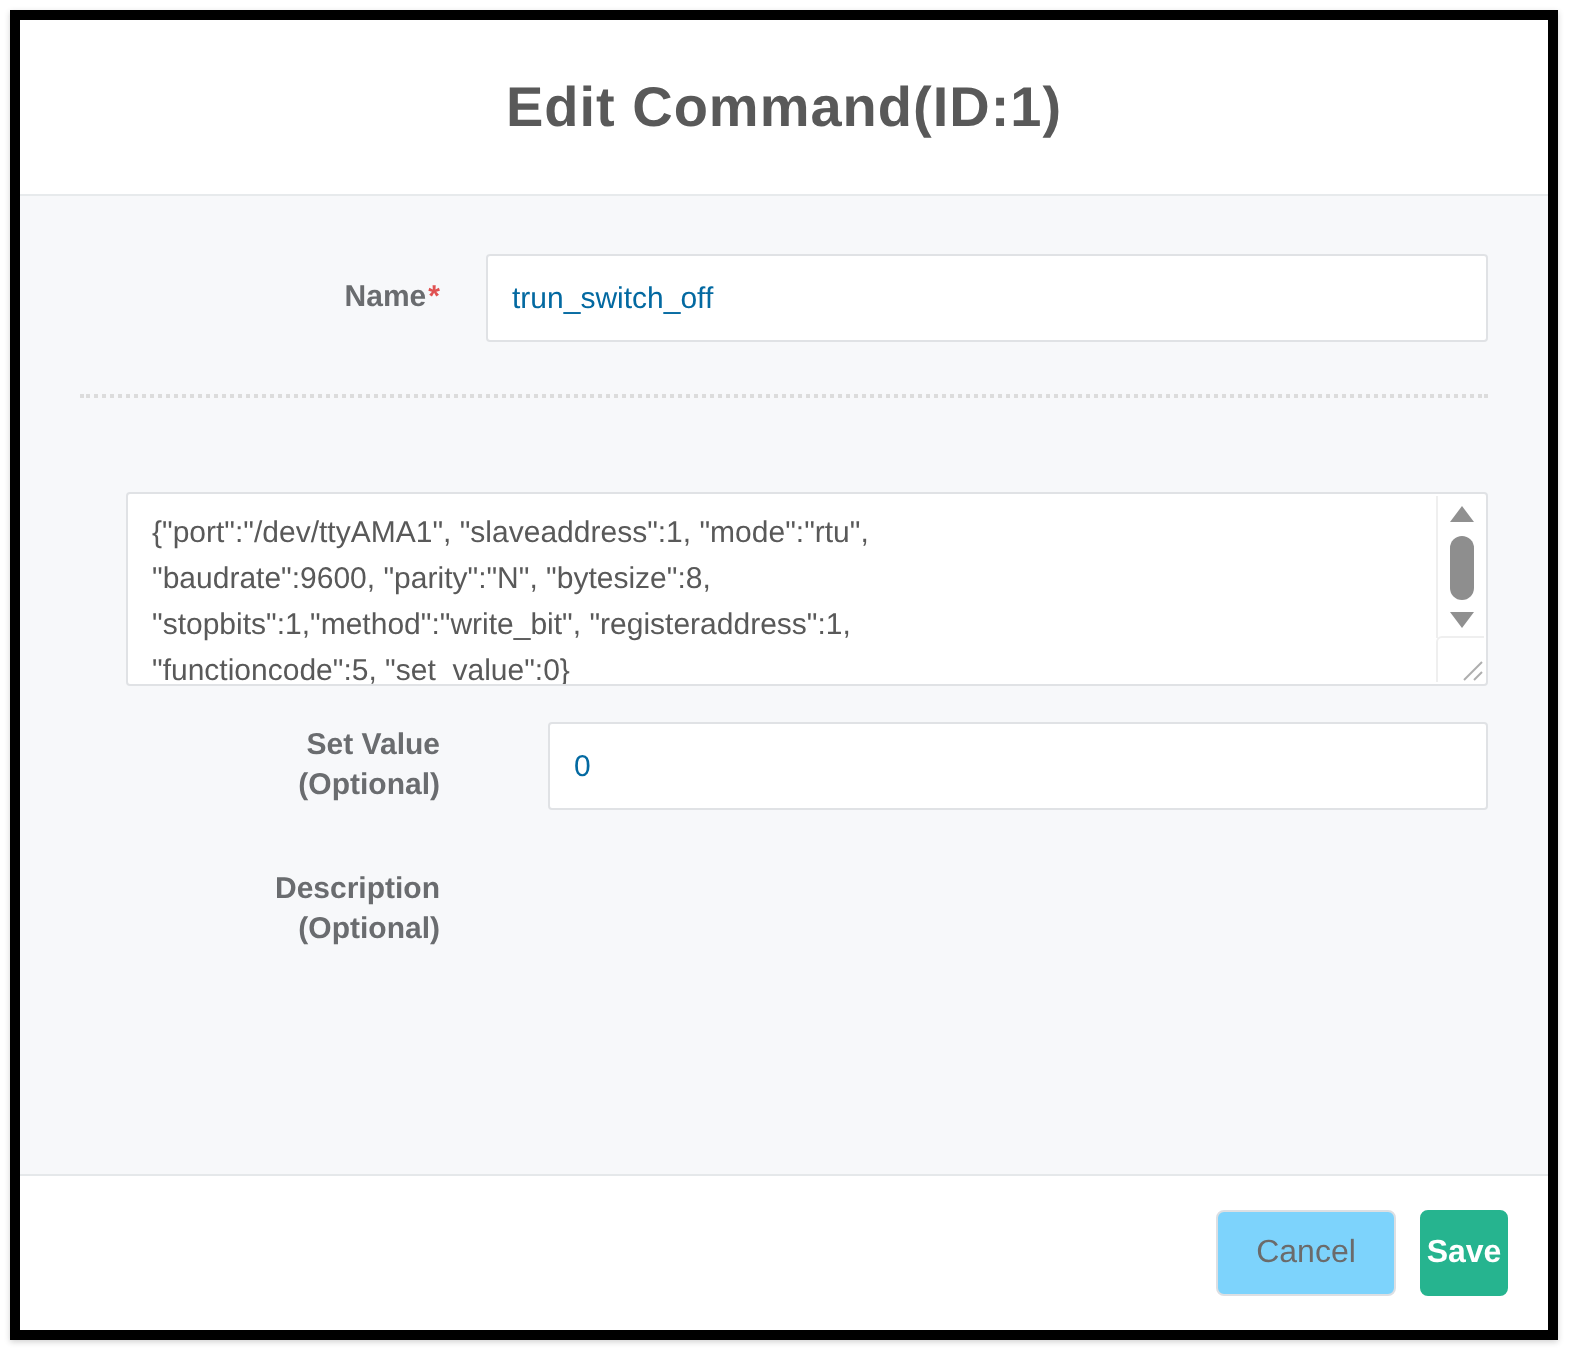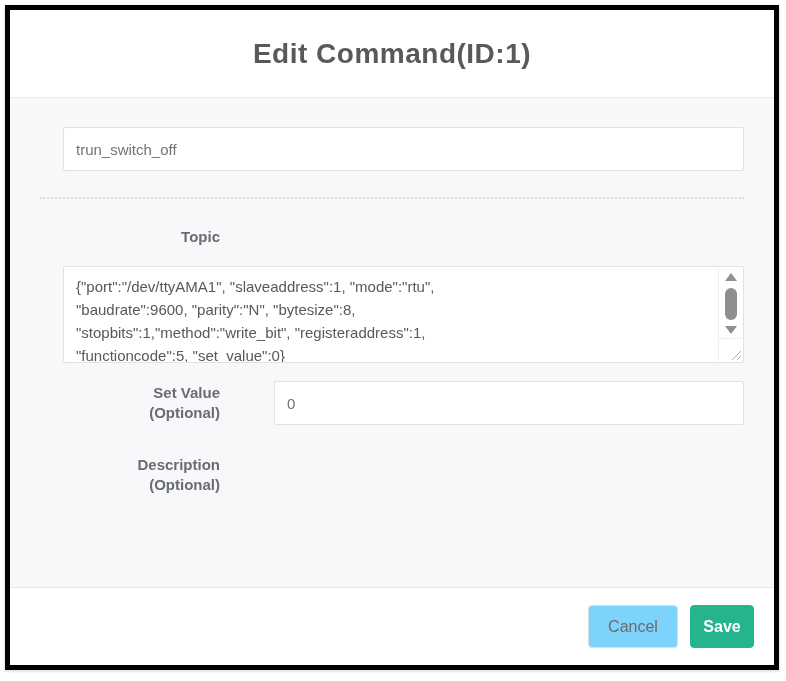--- a/index.html
+++ b/index.html
@@ -31,21 +31,21 @@
     width:180px; flex:0 0 180px; text-align:right; padding-right:0;
     color:#6a6c6f; font-size:15px; font-weight:600; line-height:20px;
   }
   .label-col .asterisk { color:#e05252; margin-left:1px; }
   .field-col { flex:1 1 auto; margin-left:23px; }
 
   .text-input {
     width:100%; height:44px; background:#ffffff;
     border:1px solid #e0e2e5; border-radius:2px;
     padding:12px 12px; font-family:"Liberation Sans", sans-serif;
-    font-size:15px; color:#737373; outline:none;
+    font-size:15px; color:#0369a1; outline:none;
   }
 
   .row-name { margin-top:29px; }
   .dotted-divider { border-top:2px dotted #dcdcdc; margin-top:26px; height:0; }
   .row-topic { margin-top:28px; }
   .row-payload { margin-top:19px; align-items:flex-start; }
   .row-payload .label-col { margin-top:7px; }
   .row-setvalue { margin-top:18px;gap:31px; }
   .row-description { margin-top:30px;align-items:flex-end; }
 
@@ -90,45 +90,45 @@
   }
   .btn {
     height:43px; border-radius:4px; font-family:"Liberation Sans", sans-serif;
     font-size:16px; cursor:pointer;
   }
   .btn-cancel {
     width:90px; background:#7dd3fc; border:1px solid #dcdfe3; color:#6b6b6b;
     margin-right:12px;
   }
   .btn-save {
-    width:64px; background:#26b48f; border:1px solid #26b48f; color:#ffffff;
+    width:44px; background:#26b48f; border:1px solid #26b48f; color:#ffffff;
     font-weight:600;
   }
 </style>
 </head>
 <body>
 
 <div class="modal">
 
   <div class="modal-header">
     <div class="modal-title">Edit Command(ID:1)</div>
   </div>
 
   <div class="modal-body">
 
     <div class="form-row row-name">
+      <div class="label-col"><span>Name</span><span class="asterisk">*</span></div>
       <div class="field-col">
         <input class="text-input" type="text" value="trun_switch_off" style="">
       </div>
     </div>
 
     <div class="dotted-divider"></div>
 
     <div class="form-row row-topic">
-      <div class="label-col"><span>Topic</span></div>
     </div>
 
     <div class="form-row row-payload">
       <div class="field-col">
         <div class="payload-box">
           <div class="payload-text">{"port":"/dev/ttyAMA1", "slaveaddress":1, "mode":"rtu",
 "baudrate":9600, "parity":"N", "bytesize":8,
 "stopbits":1,"method":"write_bit", "registeraddress":1,
 "functioncode":5, "set_value":0}</div>
           <div class="payload-scrollbar">

